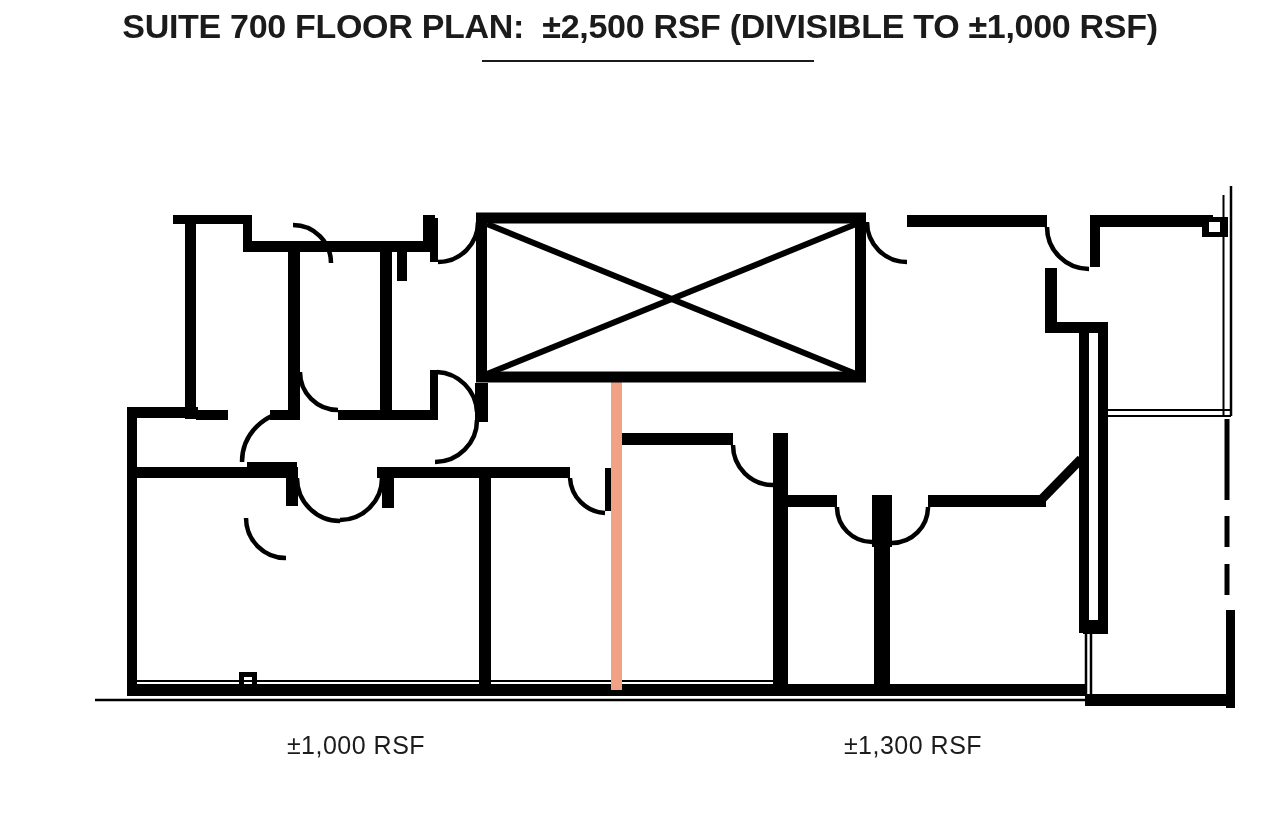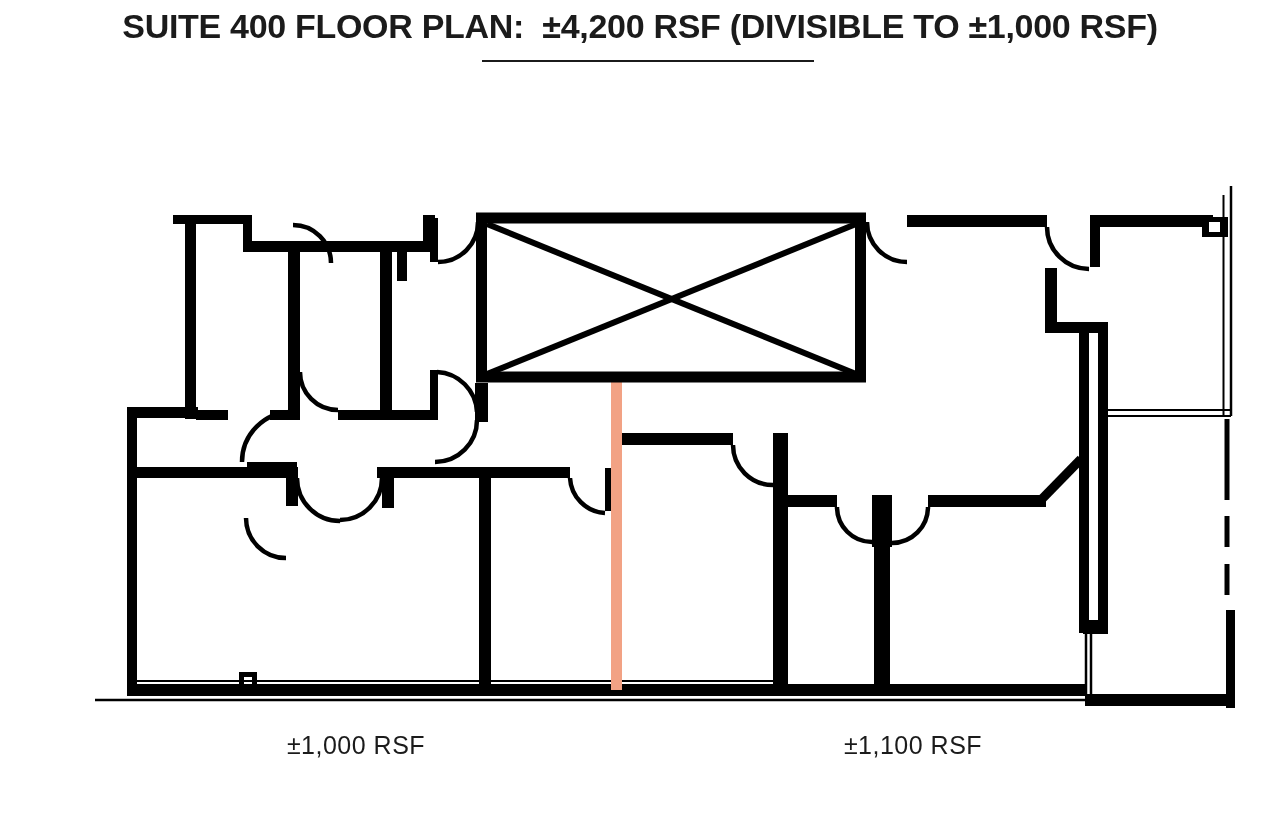--- a/index.html
+++ b/index.html
@@ -20,21 +20,21 @@
     font-size:25px;font-weight:500;letter-spacing:0.5px;color:#1b1b1b;white-space:pre;
   }
   .area-label.left{left:356px;}
   .area-label.right{left:913px;}
 </style>
 </head>
 <body>
 
 <div class="stage">
 
-  <div class="title">SUITE 400 FLOOR PLAN:  ±4,200 RSF (DIVISIBLE TO ±1,000 RSF)</div>
+  <div class="title">SUITE 700 FLOOR PLAN:  ±2,500 RSF (DIVISIBLE TO ±1,000 RSF)</div>
   <div class="title-underline"></div>
 
   <svg class="plan-svg" width="1280" height="814" viewBox="0 0 1280 814">
 
     <g fill="#000000">
 
       <rect x="173" y="215" width="79" height="9"></rect>
       <rect x="243" y="224" width="9" height="19"></rect>
       <rect x="243" y="241" width="187" height="11"></rect>
 
@@ -134,15 +134,15 @@
     <rect x="611" y="378" width="11" height="312" fill="#F2A284"></rect>
 
     <g>
       <rect x="481.5" y="218" width="379" height="159" fill="#ffffff" stroke="#000000" stroke-width="11"></rect>
       <line x1="487" y1="224" x2="856" y2="374" stroke="#000000" stroke-width="6"></line>
       <line x1="487" y1="374" x2="856" y2="224" stroke="#000000" stroke-width="6"></line>
     </g>
   </svg>
 
   <div class="area-label left">±1,000 RSF</div>
-  <div class="area-label right">±1,100 RSF</div>
+  <div class="area-label right">±1,300 RSF</div>
 
 </div>
 
 </body></html>

